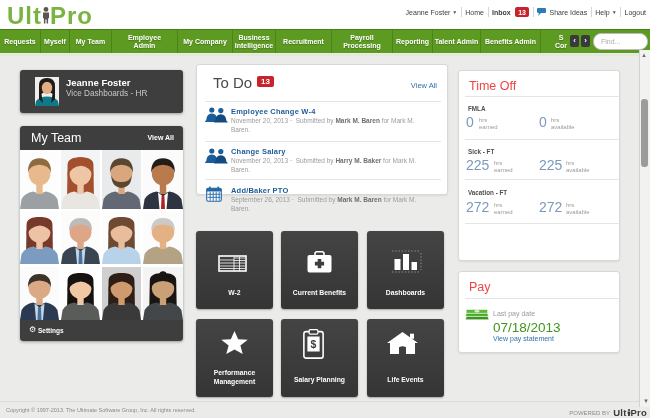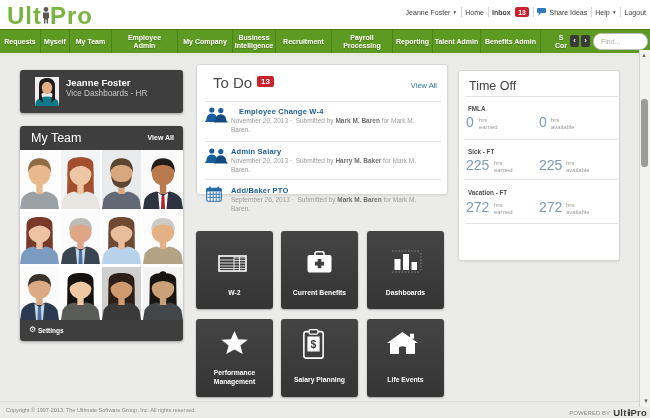--- a/index.html
+++ b/index.html
@@ -37,21 +37,21 @@
 .todotitle { position:absolute; font-size:7.5px; font-weight:bold; color:#1d5c98; letter-spacing:0.2px; }
 .todosub { position:absolute; font-size:6.5px; color:#9b9b9b; line-height:8.8px; }
 .todosub b { color:#6e6e6e; }
 .hsep { position:absolute; height:1px; background:#e4e4e2; }
 
 
 .tile { position:absolute; width:77px; height:78px; border-radius:3px; background:linear-gradient(#444444, #353535); box-shadow:0 1px 2px rgba(0,0,0,0.3); }
 .tilelabel { position:absolute; width:100%; text-align:center; color:#fdfdfd; font-size:6.8px; font-weight:bold; line-height:9px; }
 
 
-.rc-head { position:absolute; font-size:12.5px; color:#404040; }
+.rc-head { position:absolute; font-size:12.5px; color:#ef4444; }
 .rc-label { position:absolute; font-size:6.3px; font-weight:bold; color:#4f4f4f; }
 .bignum { position:absolute; font-size:14px; color:#7b99bc; }
 .hrs { position:absolute; font-size:6px; color:#9b9b9b; line-height:6.5px; }
 #rtobtn { position:absolute; left:486px; top:231px; width:108px; height:21px; background:linear-gradient(#fdfdfd,#ececec); border:1px solid #c3c3c3; border-radius:3px; text-align:center; font-size:8px; font-weight:bold; color:#3b3b3b; line-height:20px; }
 .bluelink { color:#2f72ab; }
 
 
 #footer { position:absolute; left:0; top:401px; width:650px; height:17px; background:#ebebe9; border-top:1px solid #dcdcda; font-size:5.5px; color:#8a8a8a; }
 
 
@@ -240,33 +240,33 @@
   <div class="hsep" style="left:8px;top:36px;width:236px;"></div>
 
   <svg class="abs" style="left:8px;top:42px;" width="23" height="17" viewBox="0 0 23 17">
         <g fill="#1a5d9c">
           <circle cx="6.8" cy="3.0" r="2.6"></circle>
           <path d="M1.2 13.2 Q1.6 6.8 6.8 6.6 Q12 6.8 12.4 13.2 L14 14.6 L13 15 L0.6 15 L-0.4 14.6 Z"></path>
           <circle cx="15.8" cy="3.6" r="2.6"></circle>
           <path d="M10.2 13.8 Q10.6 7.4 15.8 7.2 Q21 7.4 21.4 13.8 L23 15.2 L22 15.6 L9.6 15.6 L8.6 15.2 Z" fill="#134a80"></path>
         </g>
       </svg>
-  <div class="todotitle" style="left:42px;top:42px;">Employee Change W-4</div>
+  <div class="todotitle" style="left:34px;top:42px;">Employee Change W-4</div>
   <div class="todosub" style="left:34px;top:52px;">November 20, 2013 ·&nbsp; Submitted by <b>Mark M. Baren</b> for Mark M.<br>Baren.</div>
   <div class="hsep" style="left:8px;top:76px;width:236px;"></div>
 
   <svg class="abs" style="left:8px;top:83px;" width="23" height="17" viewBox="0 0 23 17">
         <g fill="#1a5d9c">
           <circle cx="6.8" cy="3.0" r="2.6"></circle>
           <path d="M1.2 13.2 Q1.6 6.8 6.8 6.6 Q12 6.8 12.4 13.2 L14 14.6 L13 15 L0.6 15 L-0.4 14.6 Z"></path>
           <circle cx="15.8" cy="3.6" r="2.6"></circle>
           <path d="M10.2 13.8 Q10.6 7.4 15.8 7.2 Q21 7.4 21.4 13.8 L23 15.2 L22 15.6 L9.6 15.6 L8.6 15.2 Z" fill="#134a80"></path>
         </g>
       </svg>
-  <div class="todotitle" style="left:34px;top:82px;">Admin Salary</div>
+  <div class="todotitle" style="left:34px;top:82px;">Change Salary</div>
   <div class="todosub" style="left:34px;top:92px;">November 20, 2013 ·&nbsp; Submitted by <b>Harry M. Baker</b> for Mark M.<br>Baren.</div>
   <div class="hsep" style="left:8px;top:114px;width:236px;"></div>
 
   <svg class="abs" style="left:9px;top:121px;" width="16" height="16" viewBox="0 0 16 16">
         <rect x="0.7" y="2.2" width="14.6" height="13" rx="1.4" fill="#fff" stroke="#2268a8" stroke-width="1.1"></rect>
         <path d="M2 2.2 h12 q1.3 0 1.3 1.3 v2 h-14.6 v-2 q0 -1.3 1.3 -1.3 Z" fill="#2268a8"></path>
         <rect x="3" y="0.4" width="1.7" height="2.6" rx="0.7" fill="#2268a8"></rect>
         <rect x="11.3" y="0.4" width="1.7" height="2.6" rx="0.7" fill="#2268a8"></rect>
         <g stroke="#2268a8" stroke-width="0.9" fill="none">
           <line x1="1.5" y1="8.3" x2="14.5" y2="8.3"></line>
@@ -357,20 +357,35 @@
   <div class="hrs" style="left:107px;top:89px;">hrs<br>available</div>
   <div class="hsep" style="left:6px;top:108px;width:154px;"></div>
   <div class="rc-label" style="left:9px;top:118px;">Vacation - FT</div>
   <div class="bignum" style="left:7px;top:128px;">272</div>
   <div class="hrs" style="left:35px;top:131px;">hrs<br>earned</div>
   <div class="bignum" style="left:80px;top:128px;">272</div>
   <div class="hrs" style="left:107px;top:131px;">hrs<br>available</div>
   <div class="hsep" style="left:6px;top:152px;width:154px;"></div>
 </div>
 
+<div class="panel" style="left:458px;top:271px;width:162px;height:82px;">
+  <div class="rc-head" style="left:10px;top:8px;">Pay</div>
+  <div class="hsep" style="left:6px;top:26px;width:154px;"></div>
+  <svg class="abs" style="left:6px;top:37px;" width="24" height="11" viewBox="0 0 24 11">
+        <g>
+          <path d="M1.5 7.2 L22.8 7.2 L24 10.8 L0.4 10.8 Z" fill="#3c9420" stroke="#fff" stroke-width="0.6"></path>
+          <path d="M1.2 4.0 L22.6 4.0 L23.4 7.4 L0.6 7.4 Z" fill="#4aa82a" stroke="#fff" stroke-width="0.6"></path>
+          <rect x="1.2" y="0.4" width="21.4" height="3.9" rx="0.8" fill="#5cb838" stroke="#fff" stroke-width="0.6"></rect>
+          <ellipse cx="12" cy="2.3" rx="2.6" ry="1.3" fill="#d9eec7"></ellipse>
+        </g>
+      </svg>
+  <div class="abs" style="left:34px;top:38px;font-size:7px;color:#9b9b9b;">Last pay date</div>
+  <div class="abs" style="left:34px;top:48px;font-size:13.5px;color:#41951c;">07/18/2013</div>
+  <div class="abs" style="left:34px;top:63px;font-size:7px;"><span class="bluelink">View pay statement</span></div>
+</div>
 
 <div id="footer">
   <div style="position:absolute;left:6px;top:5px;">Copyright © 1997-2013. The Ultimate Software Group, Inc. All rights reserved.</div>
   <div style="position:absolute;right:3px;top:5px;font-size:6px;color:#8b8b8b;">POWERED BY&nbsp; <span style="font-size:9.5px;font-weight:bold;color:#3d3c3a;letter-spacing:0.2px;vertical-align:-1.5px;">Ult<svg width="4" height="7.5" viewBox="0 0 8 17" style="display:inline-block">
             <circle cx="4" cy="2.4" r="2.4" fill="#3d3c3a"></circle>
             <path d="M1.0 5.6 L7.0 5.6 L7.0 11.2 L6.1 11.2 L6.1 16.6 L1.9 16.6 L1.9 11.2 L1.0 11.2 Z" fill="#3d3c3a"></path>
           </svg>Pro</span></div>
 </div>
 
 <div id="sbar"></div>

